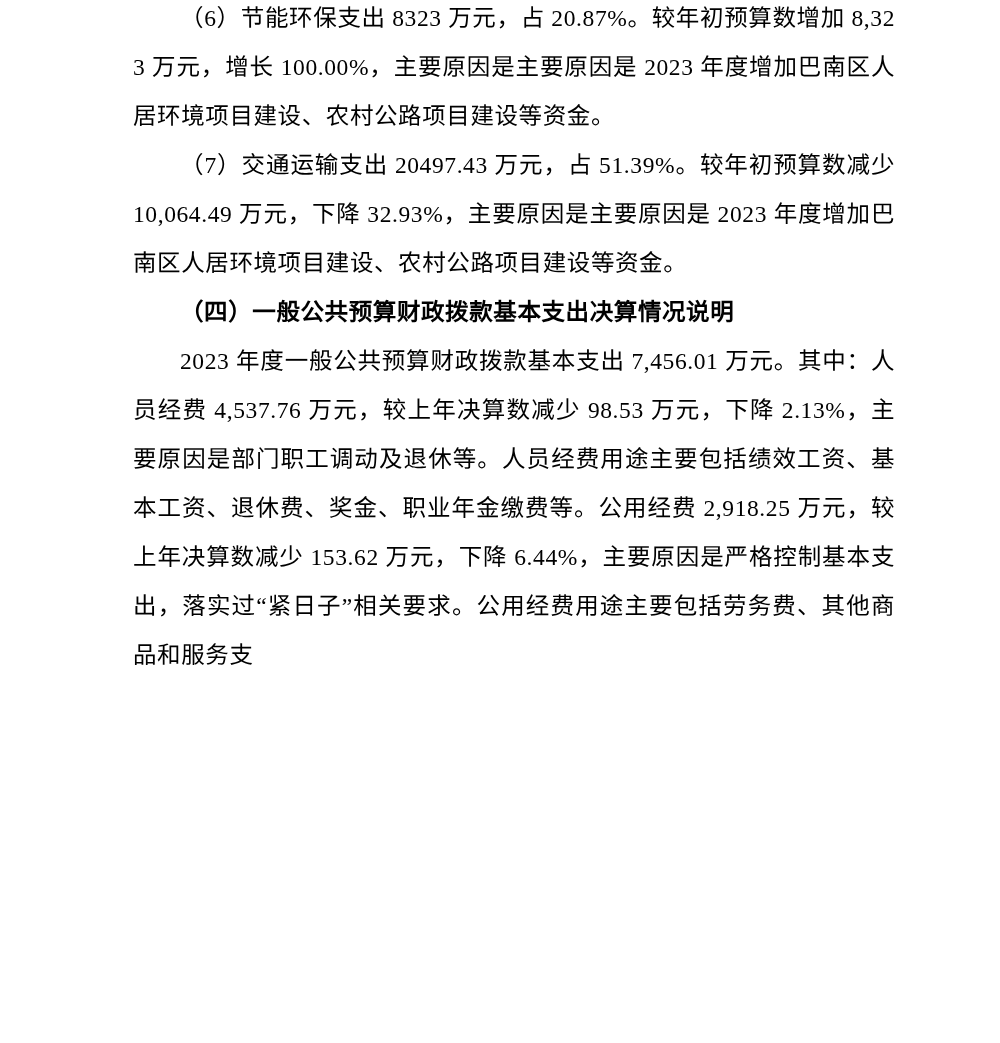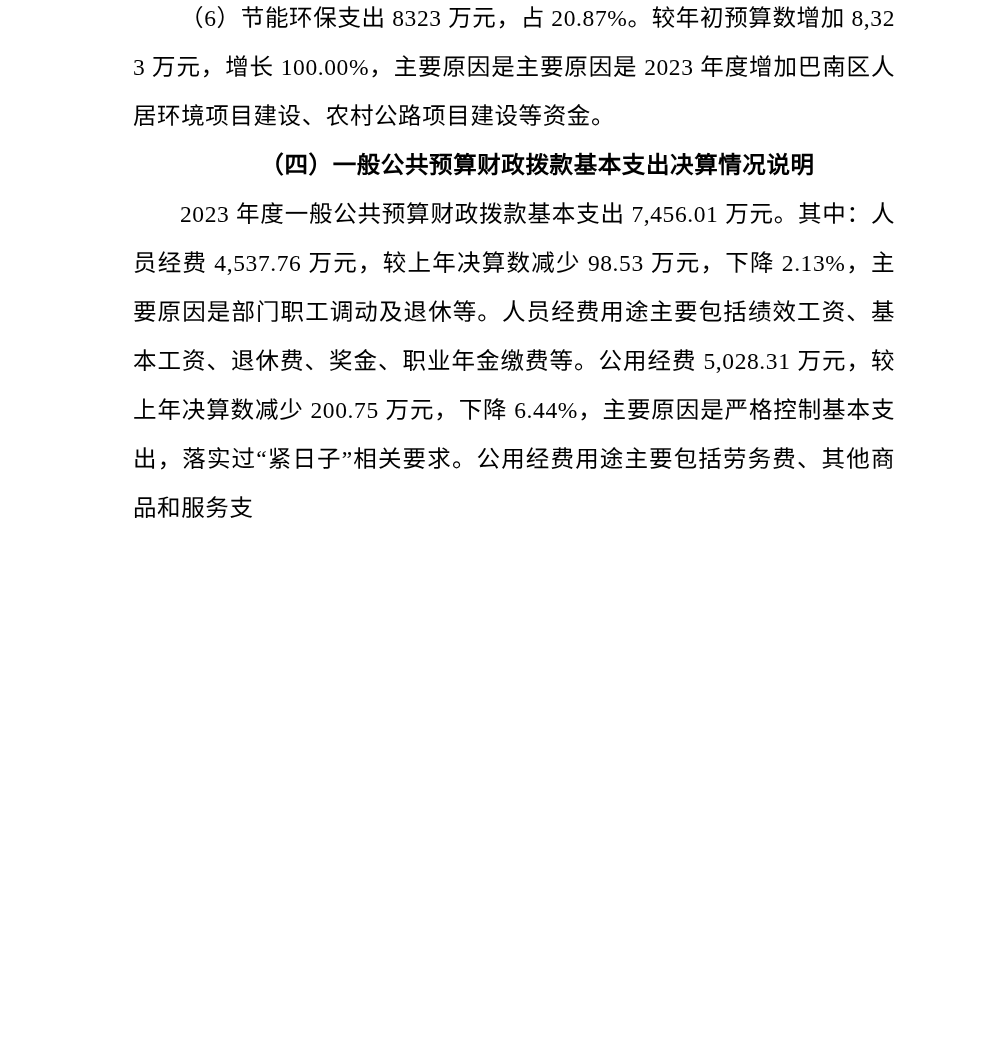--- a/index.html
+++ b/index.html
@@ -27,23 +27,24 @@
     font-size: 23.5px;
     line-height: 49px;
     text-align: justify;
     text-justify: inter-ideograph;
     text-indent: 2em;
     letter-spacing: 0.6px;
     word-break: break-all;
   }
   .heading {
     font-weight: bold;
-    text-align: center;
+    text-align: left;
   }
 </style>
 </head>
 <body>
 
 <div class="page">
   <p class="para">（6）节能环保支出 8323 万元，占 20.87%。较年初预算数增加 8,323 万元，增长 100.00%，主要原因是主要原因是 2023 年度增加巴南区人居环境项目建设、农村公路项目建设等资金。</p>
+  <p class="para">（7）交通运输支出 20497.43 万元，占 51.39%。较年初预算数减少 10,064.49 万元，下降 32.93%，主要原因是主要原因是 2023 年度增加巴南区人居环境项目建设、农村公路项目建设等资金。</p>
   <p class="para heading">（四）一般公共预算财政拨款基本支出决算情况说明</p>
-  <p class="para">2023 年度一般公共预算财政拨款基本支出 7,456.01 万元。其中：人员经费 4,537.76 万元，较上年决算数减少 98.53 万元，下降 2.13%，主要原因是部门职工调动及退休等。人员经费用途主要包括绩效工资、基本工资、退休费、奖金、职业年金缴费等。公用经费 5,028.31 万元，较上年决算数减少 200.75 万元，下降 6.44%，主要原因是严格控制基本支出，落实过“紧日子”相关要求。公用经费用途主要包括劳务费、其他商品和服务支</p>
+  <p class="para">2023 年度一般公共预算财政拨款基本支出 7,456.01 万元。其中：人员经费 4,537.76 万元，较上年决算数减少 98.53 万元，下降 2.13%，主要原因是部门职工调动及退休等。人员经费用途主要包括绩效工资、基本工资、退休费、奖金、职业年金缴费等。公用经费 2,918.25 万元，较上年决算数减少 153.62 万元，下降 6.44%，主要原因是严格控制基本支出，落实过“紧日子”相关要求。公用经费用途主要包括劳务费、其他商品和服务支</p>
 </div>
 
 </body></html>

